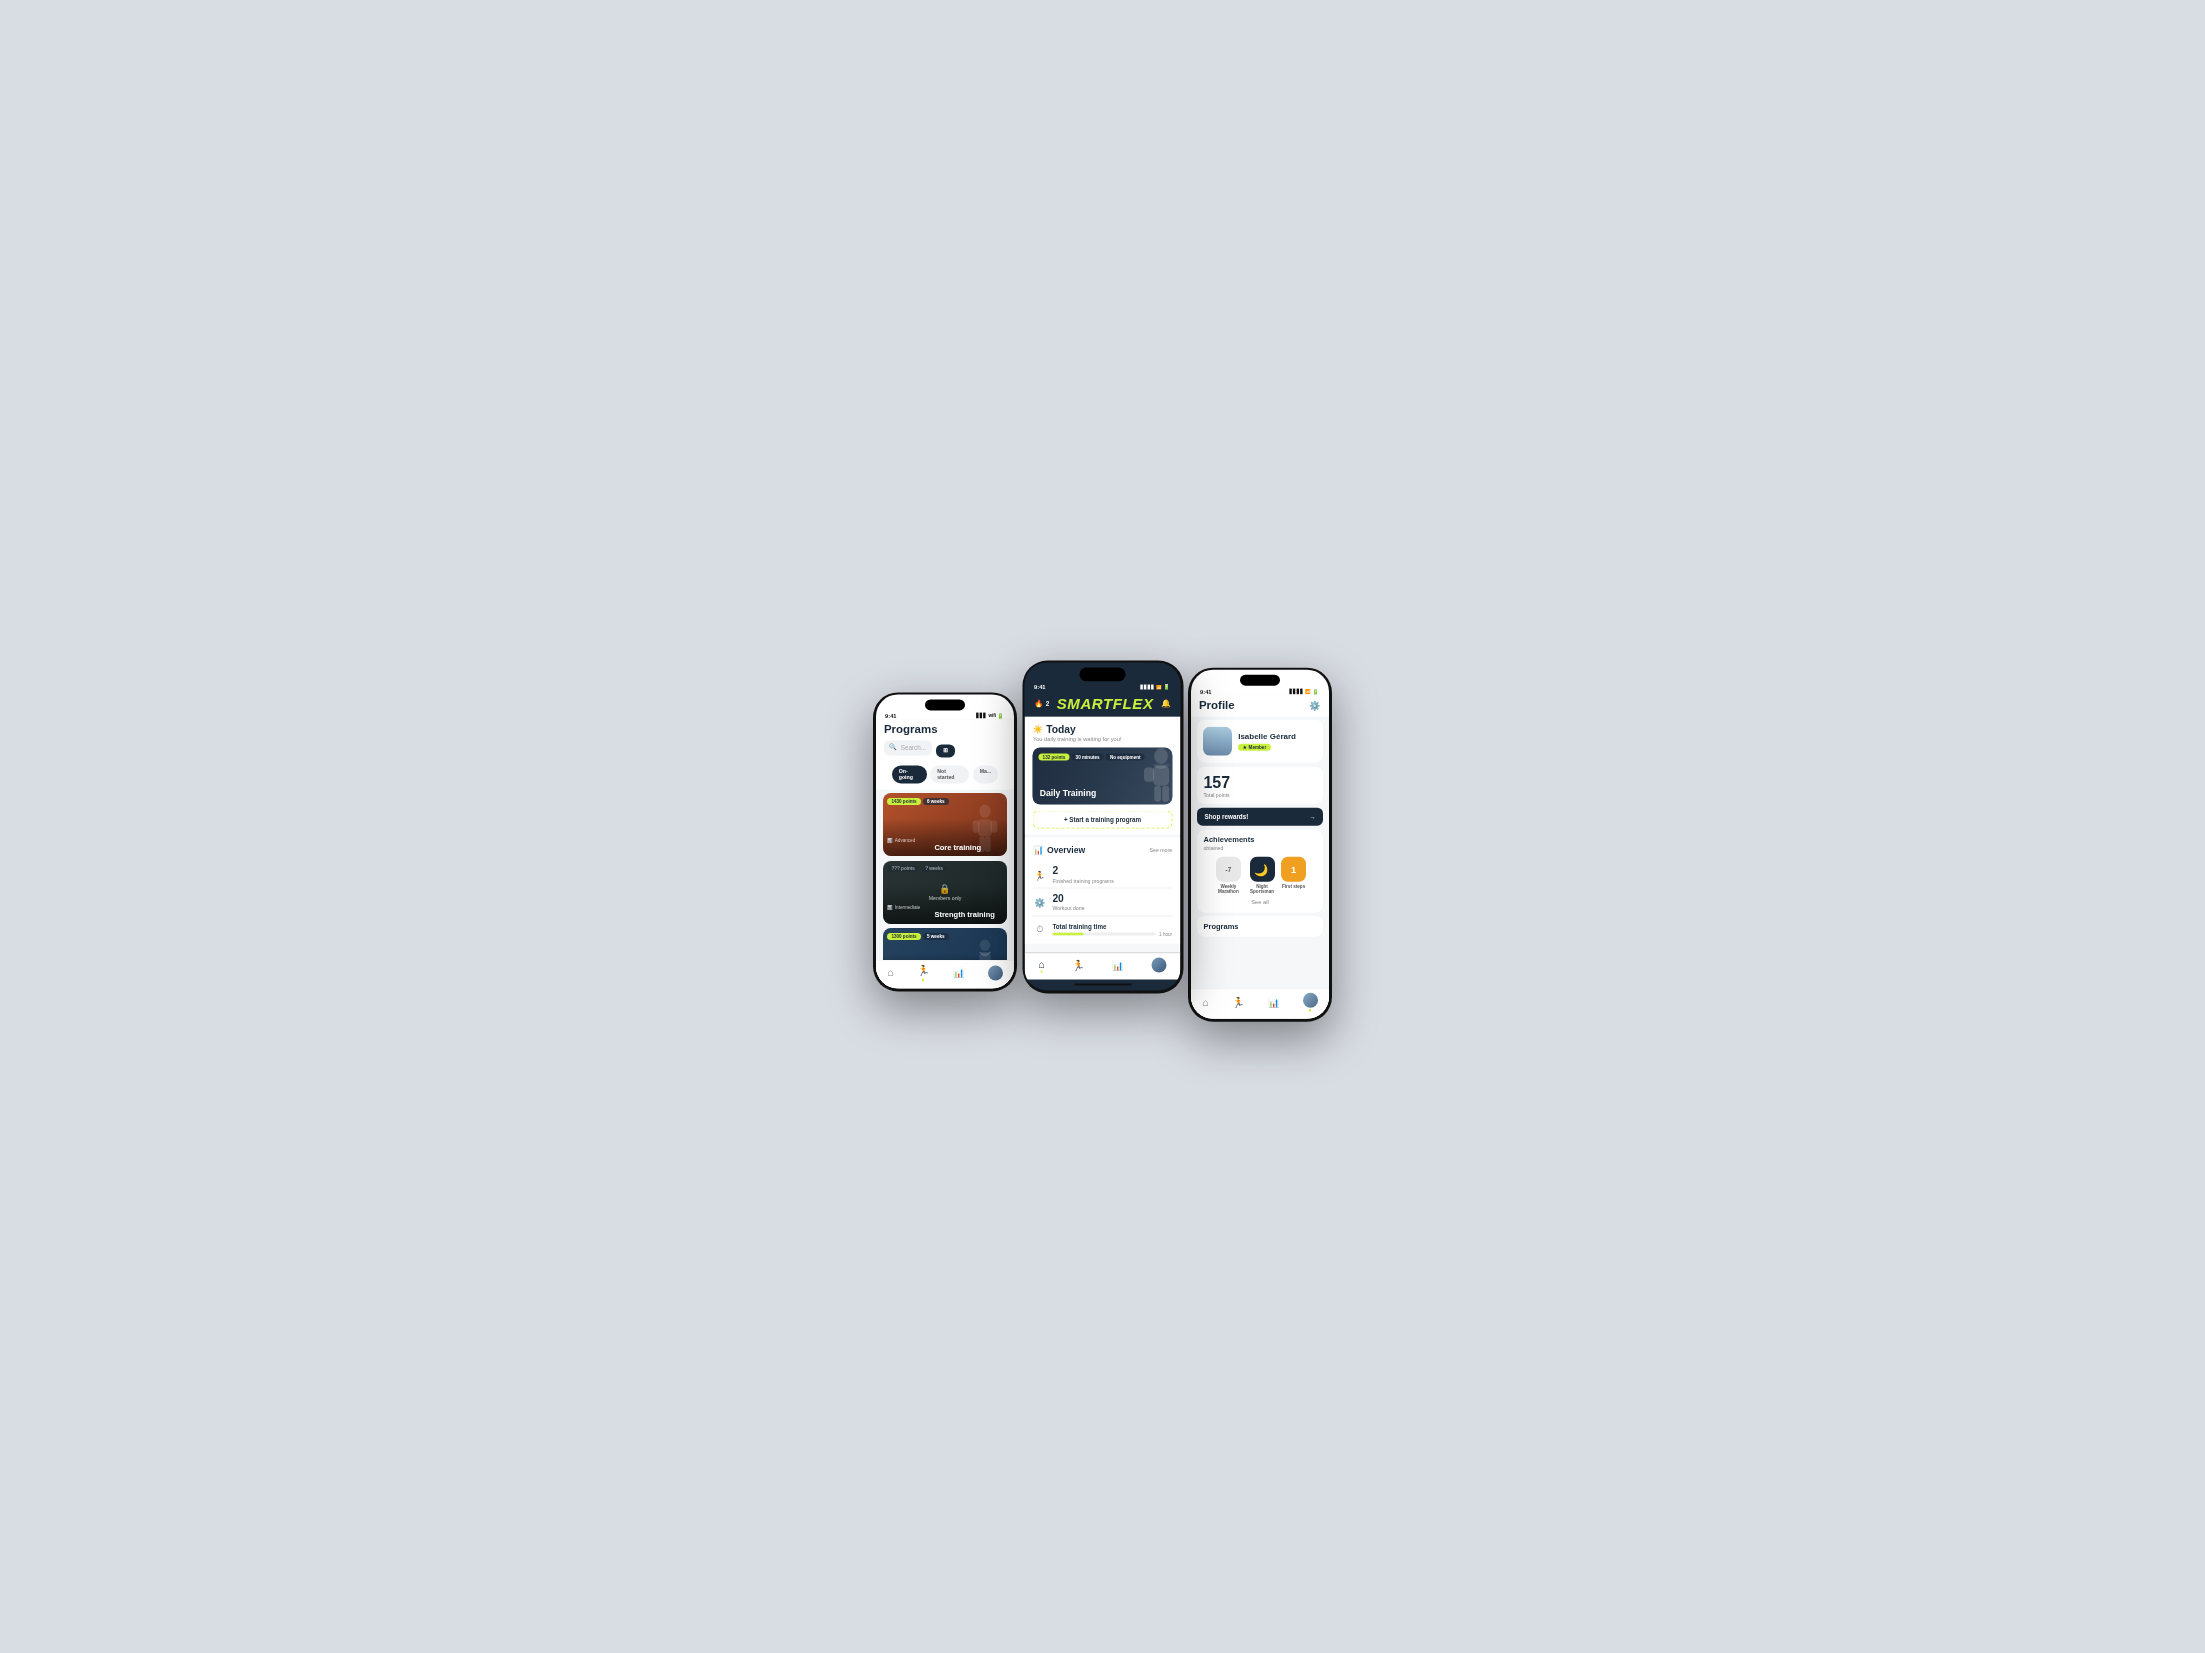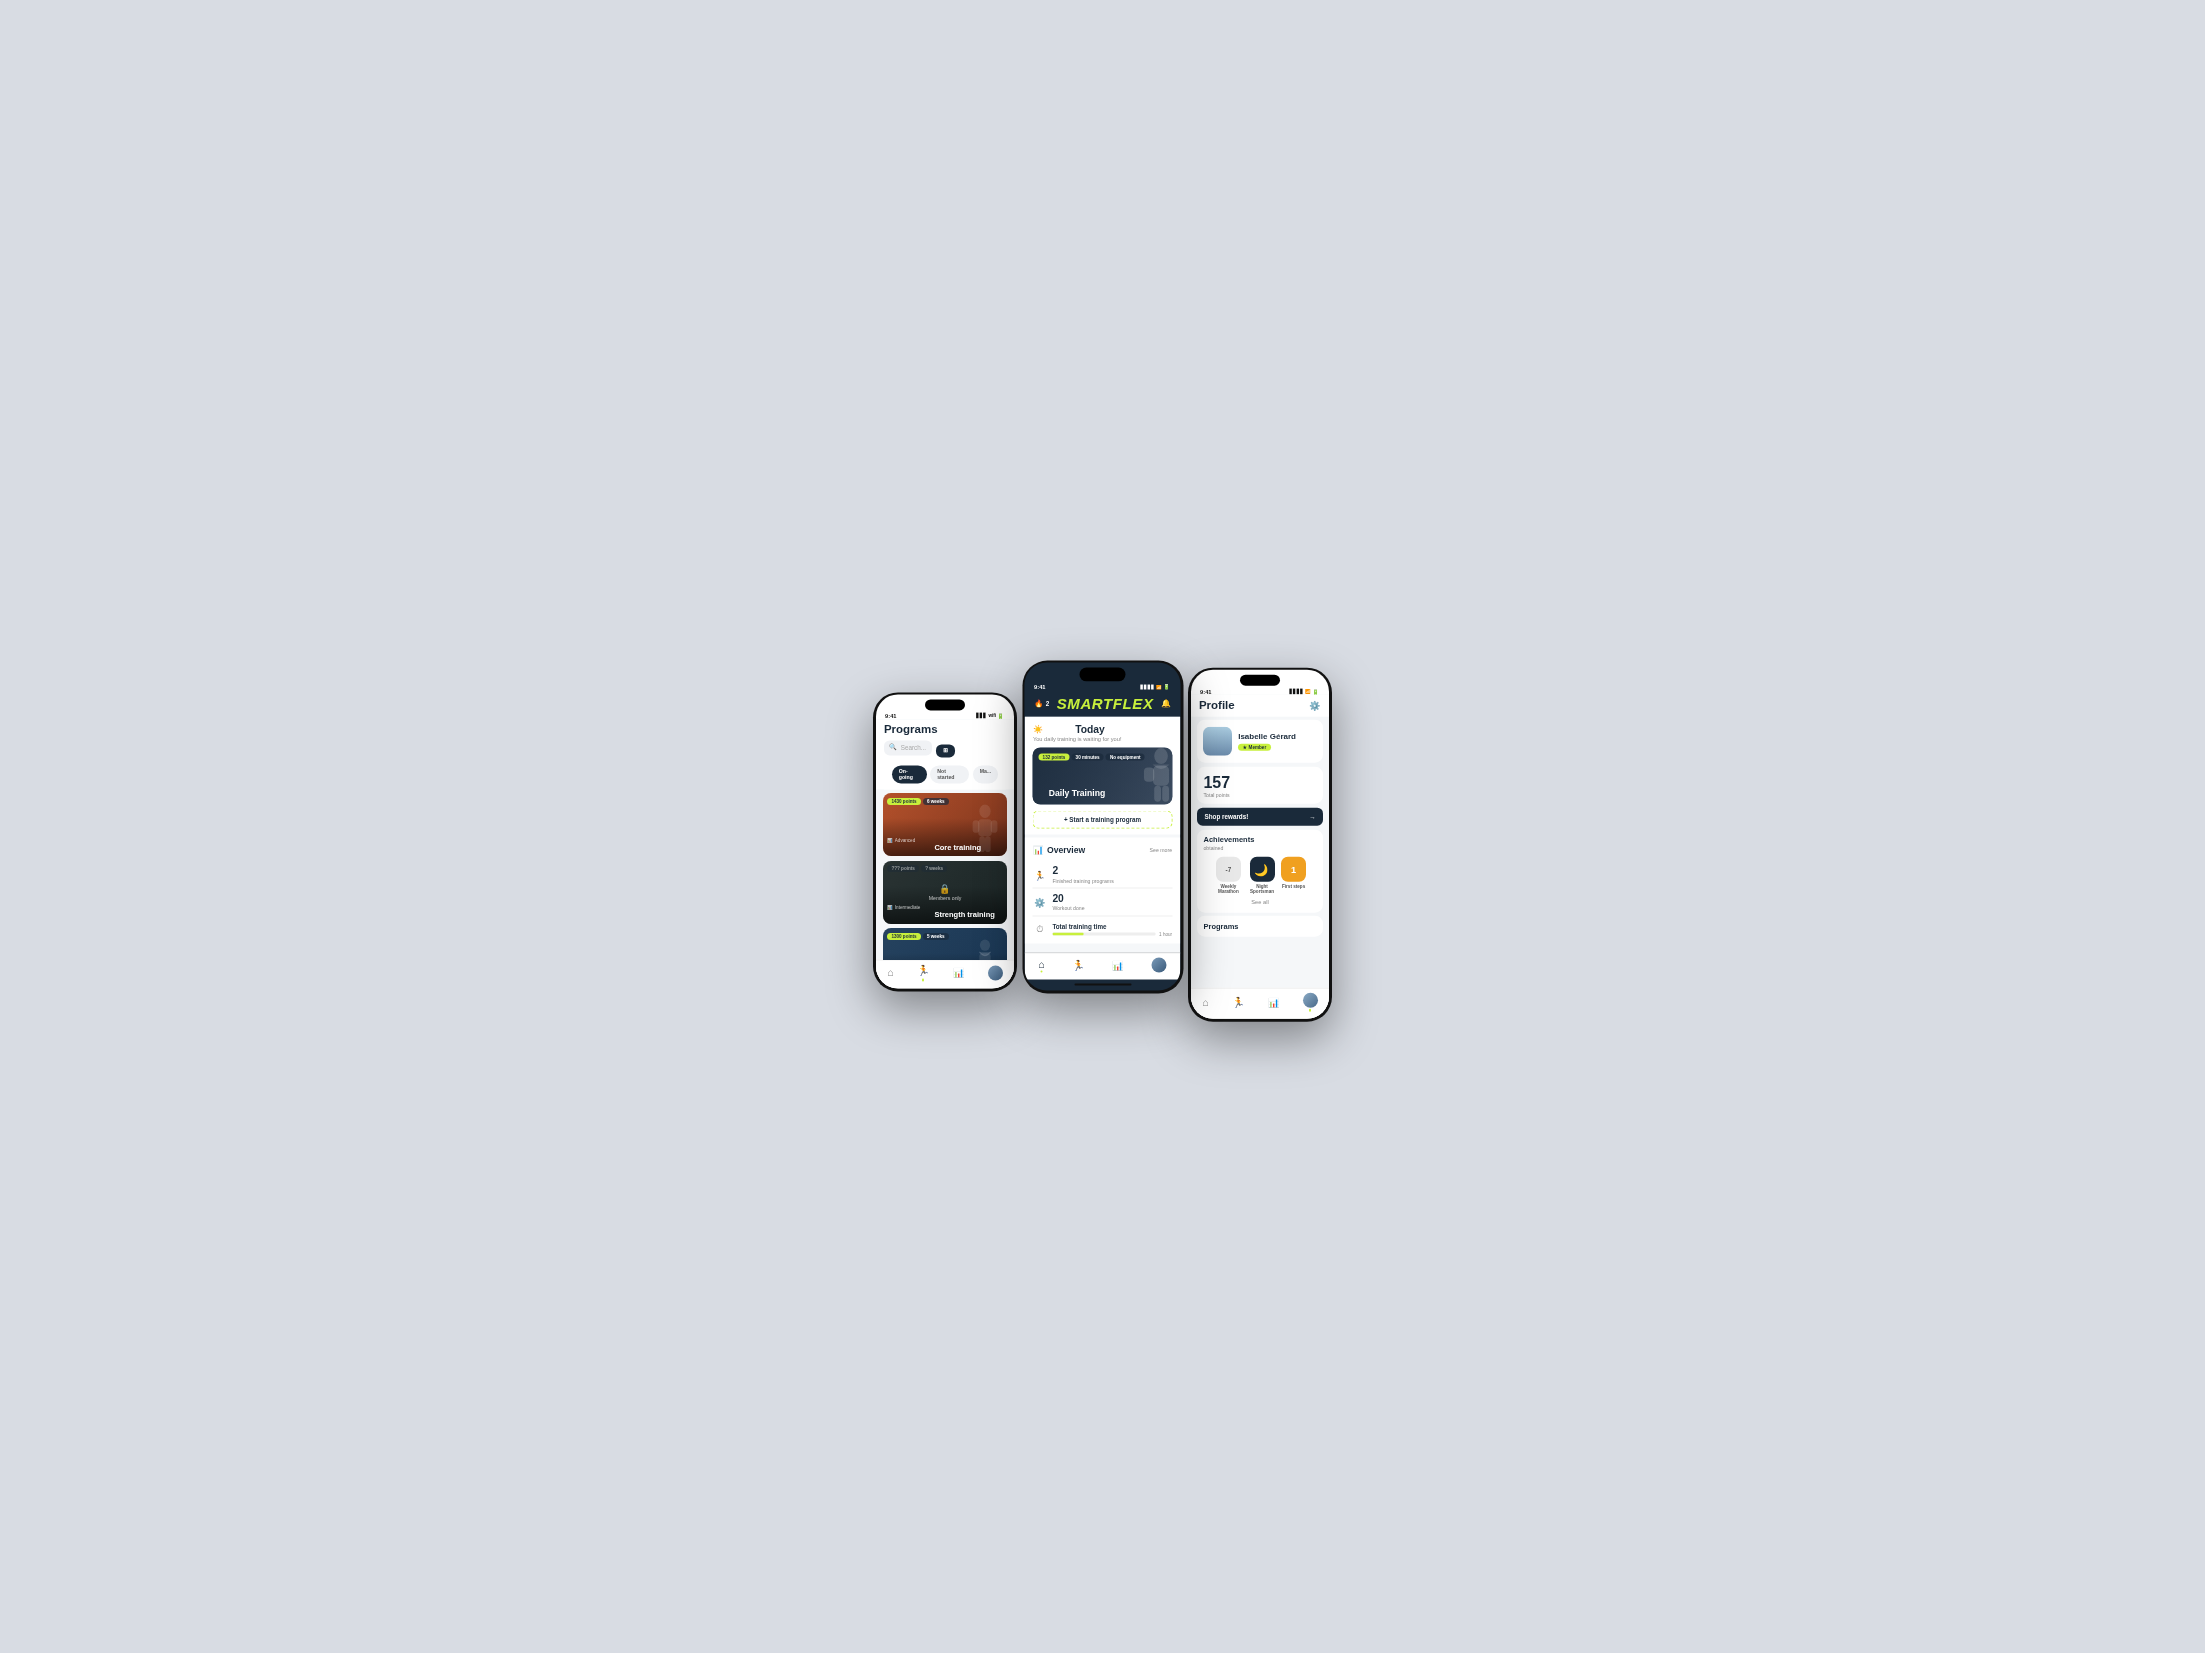--- a/index.html
+++ b/index.html
@@ -172,21 +172,20 @@
       display: flex;
       align-items: center;
       gap: 3.4px;
       margin-bottom: 1.1px;
     }
 
     .today-title {
       font-size: 10.3px;
       font-weight: 800;
       color: #1a2a3a;
-      margin-left: 29px;
     }
 
     .today-sun { font-size: 8px; }
 
     .today-subtitle {
       font-size: 5.7px;
       color: #888;
       margin-bottom: 5.7px;
     }
 
@@ -223,21 +222,20 @@
     .tag-green { background: #c8f03c; color: #1a2a3a; }
     .tag-dark { background: rgba(26,42,58,0.7); }
 
     .training-name {
       position: absolute;
       bottom: 6.9px;
       left: 6.9px;
       font-size: 8.6px;
       font-weight: 800;
       color: #fff;
-      margin-left: 9px;
     }
 
     .start-program-btn {
       margin-top: 5.7px;
       border: 0.9px dashed #c8f03c;
       border-radius: 5.7px;
       padding: 4.6px;
       text-align: center;
       font-size: 6.3px;
       font-weight: 600;

